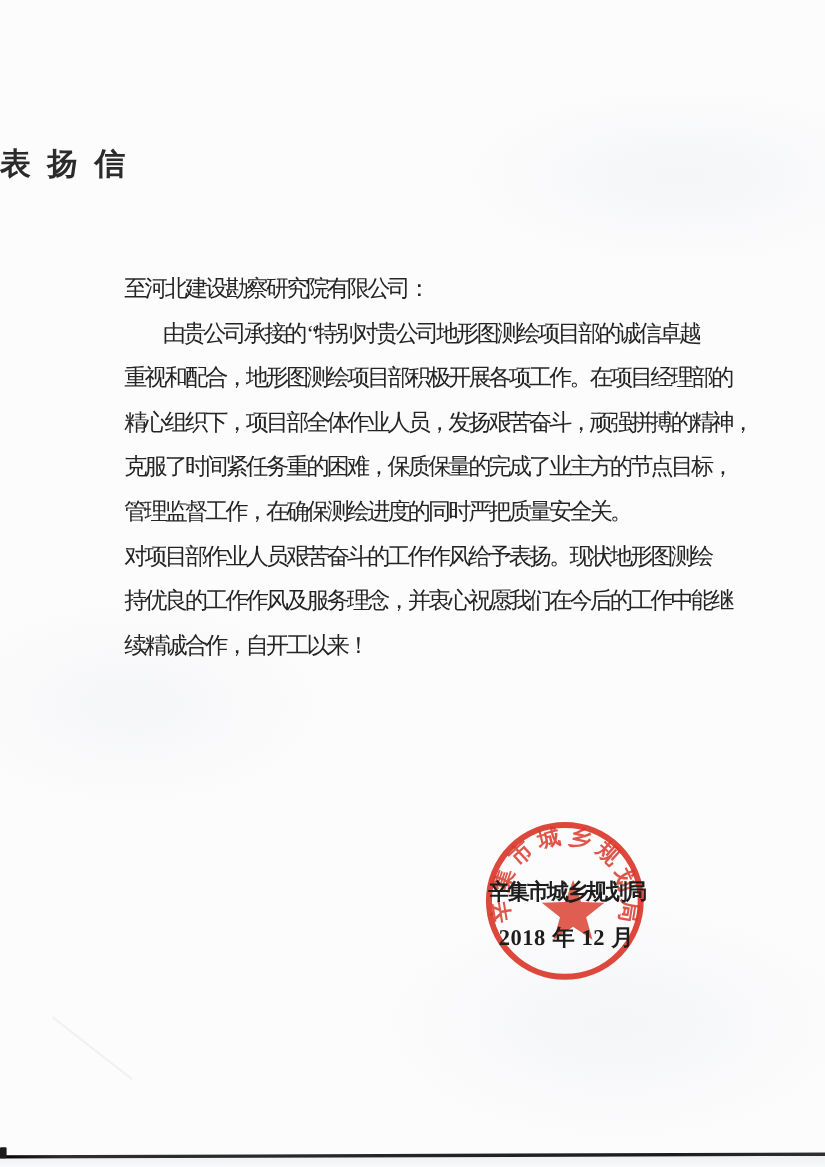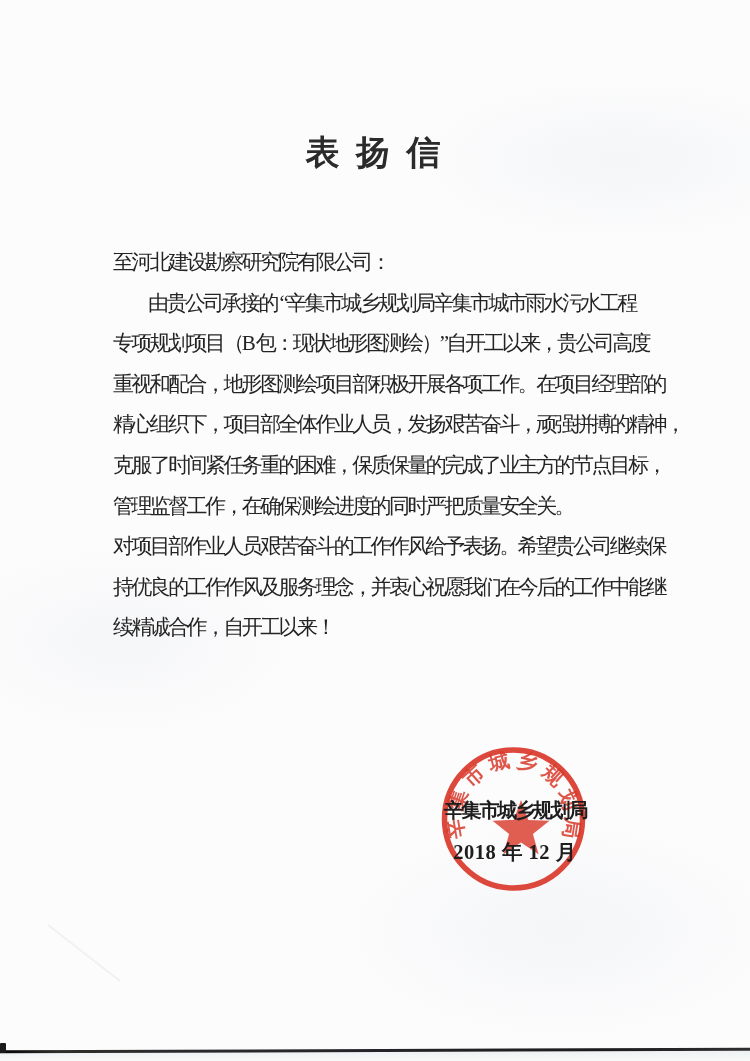--- a/index.html
+++ b/index.html
@@ -18,22 +18,21 @@
       radial-gradient(ellipse 320px 160px at 560px 930px, rgba(205,210,214,0.16), rgba(205,210,214,0) 70%),
       #fcfcfd;
     font-family: "Liberation Serif", "DejaVu Serif", serif;
     color: #222;
   }
   .title {
     position: absolute;
     top: 130px;
     left: 0;
     width: 750px;
-    text-align: center;
-    font-size: 34px;
+    font-size: 28px;
     font-weight: 600;
     letter-spacing: 4px;
     color: #2b2b2b;
     white-space: pre;
   }
   .body-block {
     position: absolute;
     left: 113px;
     top: 242px;
     width: 520px;
@@ -124,27 +123,26 @@
 </style>
 </head>
 <body>
 
 <div class="page">
 
   <div class="title">表 扬 信</div>
 
   <div class="body-block">
     <div class="tline">至河北建设勘察研究院有限公司：</div>
-    <div class="tline indent">由贵公司承接的 “辛集市城乡规划局辛集市城市雨水污水工程</div>
-    <div class="tline">专项规划项目（B 包：现状地形图测绘）”自开工以来，贵公司高度</div>
+    <div class="tline indent">由贵公司承接的 “特别对贵公司地形图测绘项目部的诚信卓越</div>
     <div class="tline">重视和配合，地形图测绘项目部积极开展各项工作。在项目经理部的</div>
     <div class="tline">精心组织下，项目部全体作业人员，发扬艰苦奋斗，顽强拼搏的精神，</div>
     <div class="tline">克服了时间紧任务重的困难，保质保量的完成了业主方的节点目标，</div>
     <div class="tline">管理监督工作，在确保测绘进度的同时严把质量安全关。</div>
-    <div class="tline">对项目部作业人员艰苦奋斗的工作作风给予表扬。希望贵公司继续保</div>
+    <div class="tline">对项目部作业人员艰苦奋斗的工作作风给予表扬。现状地形图测绘</div>
     <div class="tline">持优良的工作作风及服务理念，并衷心祝愿我们在今后的工作中能继</div>
     <div class="tline">续精诚合作，自开工以来！</div>
   </div>
 
   <div class="stamp">
     <svg width="160" height="160" viewBox="0 0 160 160">
       <circle cx="80.5" cy="81" r="69" fill="none" stroke="#d93a2b" stroke-width="5.5" opacity="0.92"></circle>
       <polygon points="88,62 95.3,81.9 116.5,82.7 99.9,95.9 105.6,116.3 88,104.5 70.4,116.3 76.1,95.9 59.5,82.7 80.65,81.9" fill="#d93a2b" opacity="0.82"></polygon>
       <defs>
         <path id="arcPath" d="M 33.4 103 A 52 52 0 1 1 127.6 103" fill="none"></path>

